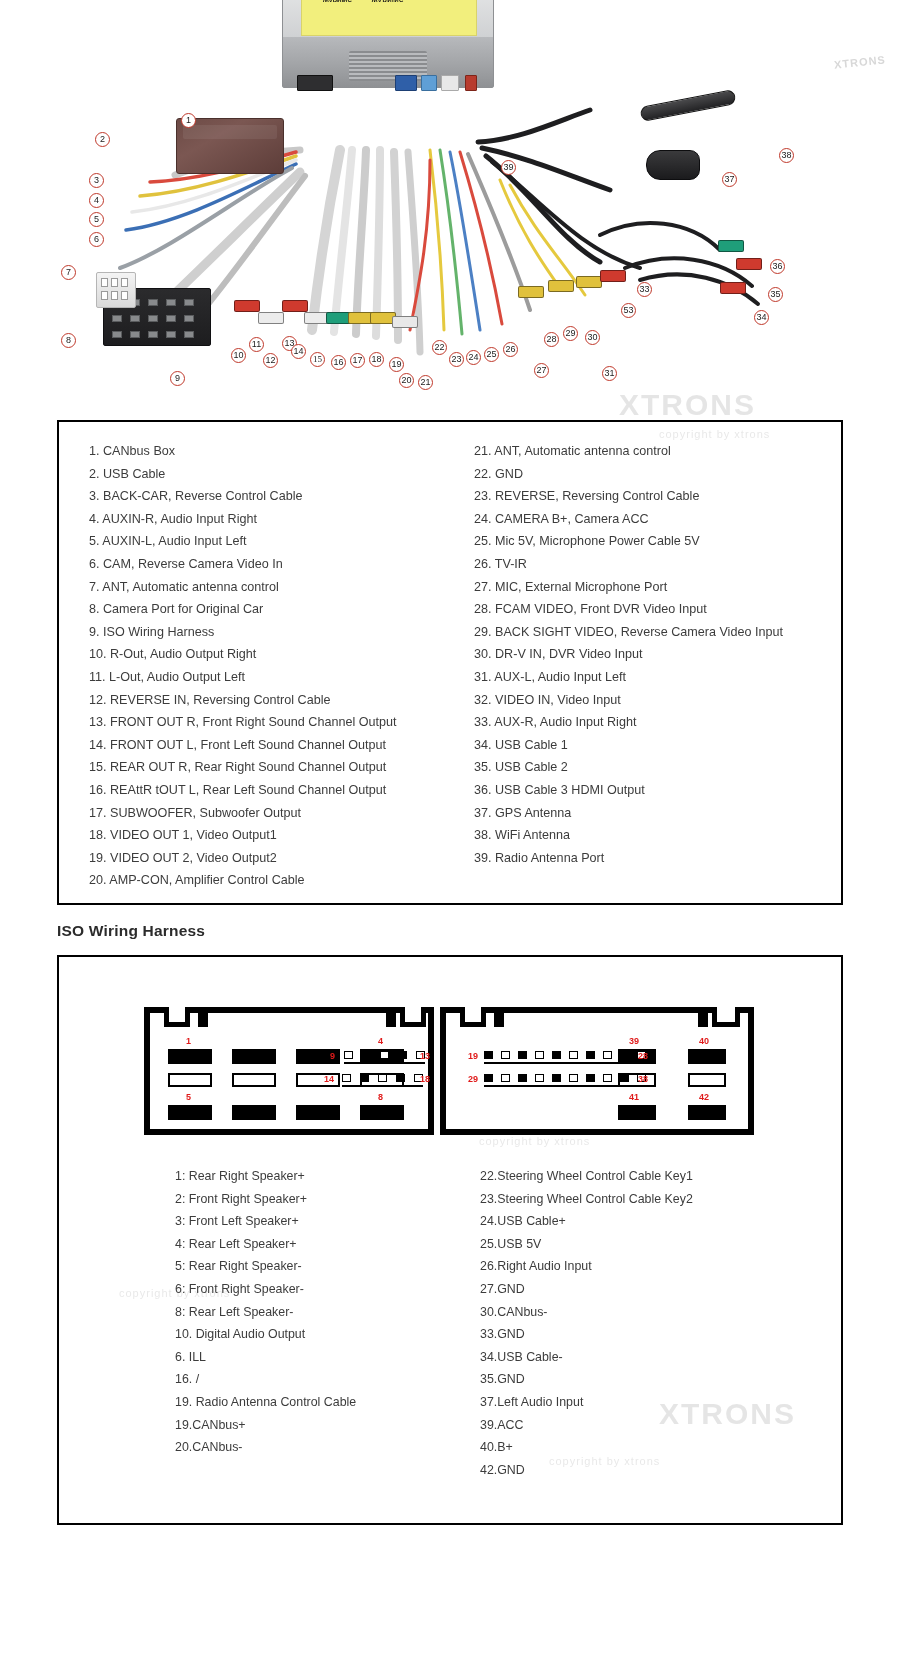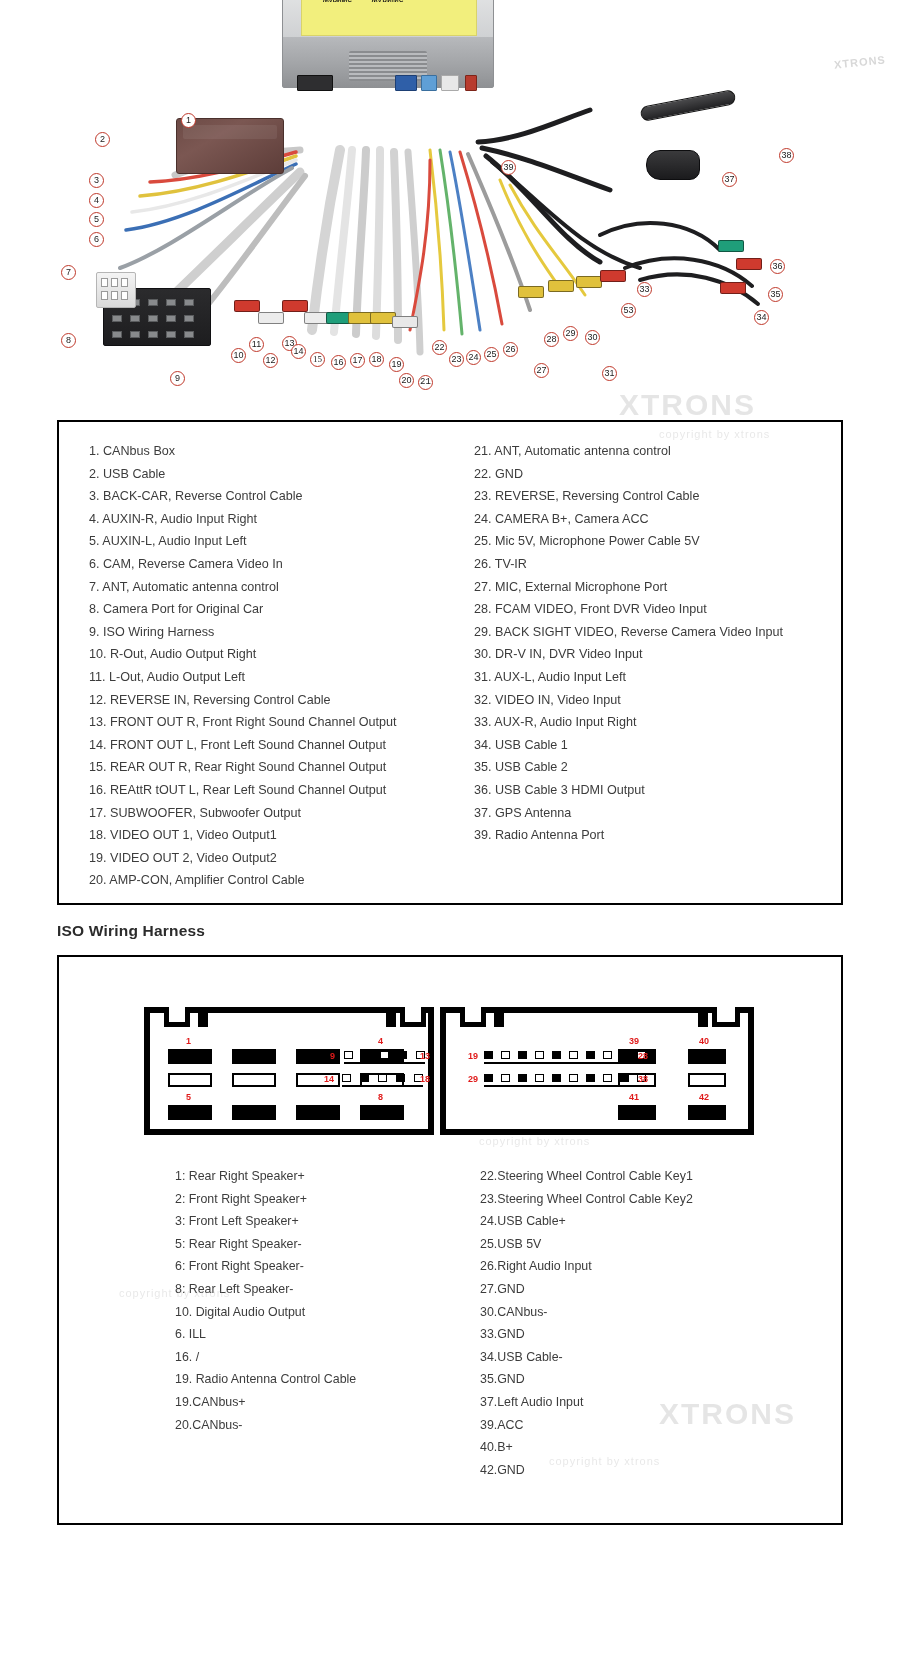--- a/index.html
+++ b/index.html
@@ -389,21 +389,21 @@
         <div class="callout" style="left: 249px; top: 337px;">11</div>
         <div class="callout" style="left: 263px; top: 353px;">12</div>
         <div class="callout" style="left: 282px; top: 336px;">13</div>
         <div class="callout" style="left: 291px; top: 344px;">14</div>
         <div class="callout" style="left: 310px; top: 352px; font-family: Liberation Serif, serif;">15</div>
         <div class="callout" style="left: 331px; top: 355px;">16</div>
         <div class="callout" style="left: 350px; top: 353px;">17</div>
         <div class="callout" style="left: 369px; top: 352px;">18</div>
         <div class="callout" style="left: 389px; top: 357px;">19</div>
         <div class="callout" style="left: 399px; top: 373px;">20</div>
-        <div class="callout" style="left: 418px; top: 375px; font-family: Liberation Mono, monospace;">21</div>
+        <div class="callout" style="left: 418px; top: 375px;">21</div>
         <div class="callout" style="left: 432px; top: 340px;">22</div>
         <div class="callout" style="left: 449px; top: 352px;">23</div>
         <div class="callout" style="left: 466px; top: 350px;">24</div>
         <div class="callout" style="left: 484px; top: 347px;">25</div>
         <div class="callout" style="left: 503px; top: 342px;">26</div>
         <div class="callout" style="left: 534px; top: 363px;">27</div>
         <div class="callout" style="left: 544px; top: 332px;">28</div>
         <div class="callout" style="left: 563px; top: 326px;">29</div>
         <div class="callout" style="left: 585px; top: 330px;">30</div>
         <div class="callout" style="left: 602px; top: 318px; margin-top: 48px;">31</div>
@@ -454,20 +454,21 @@
         <div class="litem">28. FCAM VIDEO, Front DVR Video Input</div>
         <div class="litem">29. BACK SIGHT VIDEO, Reverse Camera Video Input</div>
         <div class="litem">30. DR-V IN, DVR Video Input</div>
         <div class="litem">31. AUX-L, Audio Input Left</div>
         <div class="litem">32. VIDEO IN, Video Input</div>
         <div class="litem">33. AUX-R, Audio Input Right</div>
         <div class="litem">34. USB Cable 1</div>
         <div class="litem">35. USB Cable 2</div>
         <div class="litem">36. USB Cable 3  HDMI Output</div>
         <div class="litem">37. GPS Antenna</div>
+        <div class="litem">38. WiFi Antenna</div>
         <div class="litem">39. Radio Antenna Port</div>
       </div>
   </div>
   <div class="wm wm-logo" style="left:560px;top:-34px;">XTRONS</div>
   <div class="wm wm-txt" style="left:600px;top:6px;">copyright by xtrons</div>
 </div>
 
 <div class="section-heading">ISO Wiring Harness</div>
 
 <div class="isobox">
@@ -571,20 +572,21 @@
     <div class="pinlbl" style="left:494px;top:45px;">28</div>
     <div class="pinlbl" style="left:324px;top:68px;">29</div>
     <div class="pinlbl" style="left:494px;top:68px;">38</div>
   </div>
 
   <div class="pinlist">
     <div class="col left" id="pins-left">
         <div class="pitem">1: Rear Right Speaker+</div>
         <div class="pitem">2: Front Right Speaker+</div>
         <div class="pitem">3: Front Left Speaker+</div>
+        <div class="pitem">4: Rear Left Speaker+</div>
         <div class="pitem">5: Rear Right Speaker-</div>
         <div class="pitem">6: Front Right Speaker-</div>
         <div class="pitem">8: Rear Left Speaker-</div>
         <div class="pitem">10. Digital Audio Output</div>
         <div class="pitem">6. ILL</div>
         <div class="pitem">16. /</div>
         <div class="pitem">19. Radio Antenna Control Cable</div>
         <div class="pitem">19.CANbus+</div>
         <div class="pitem">20.CANbus-</div>
       </div>

